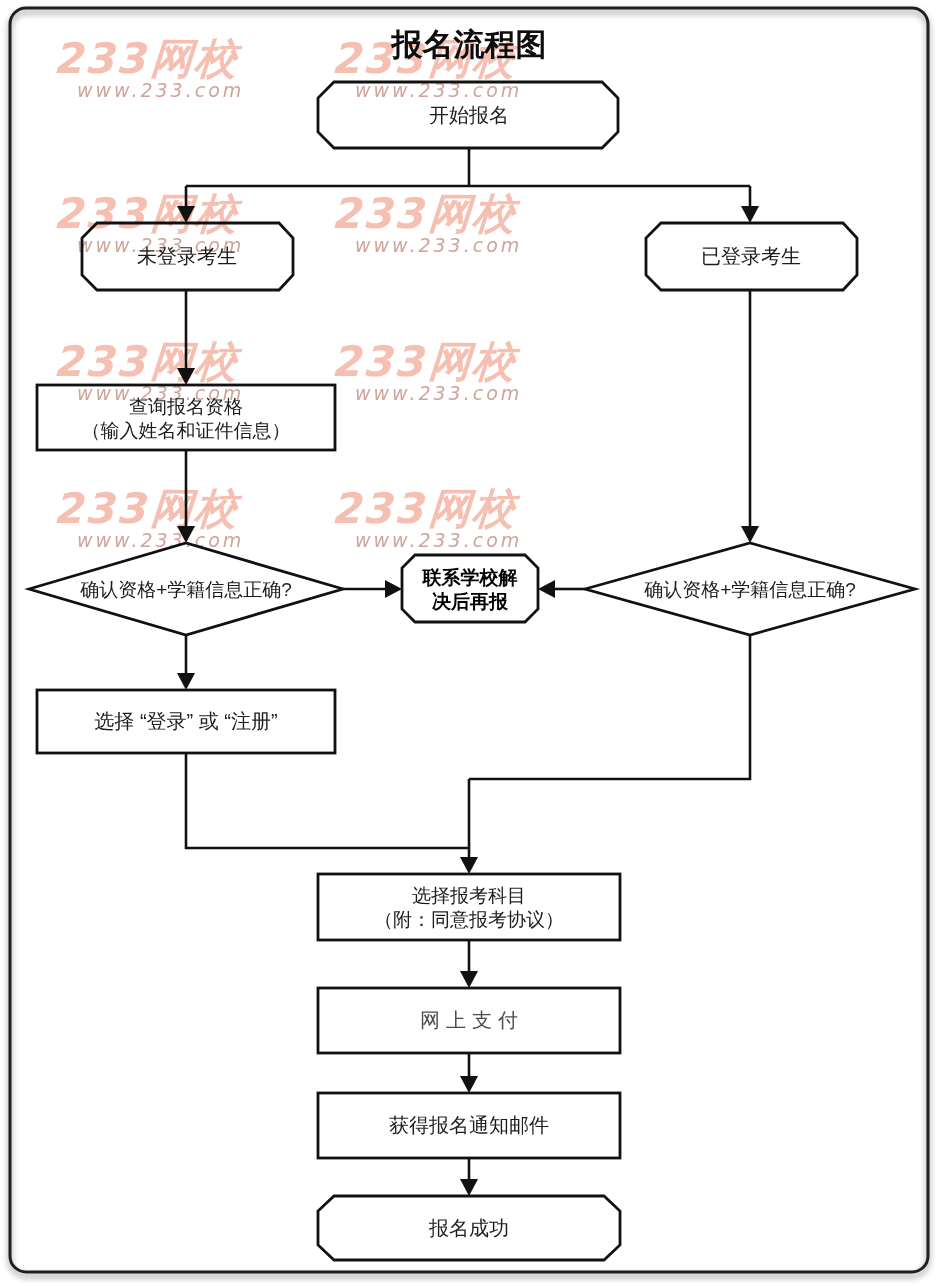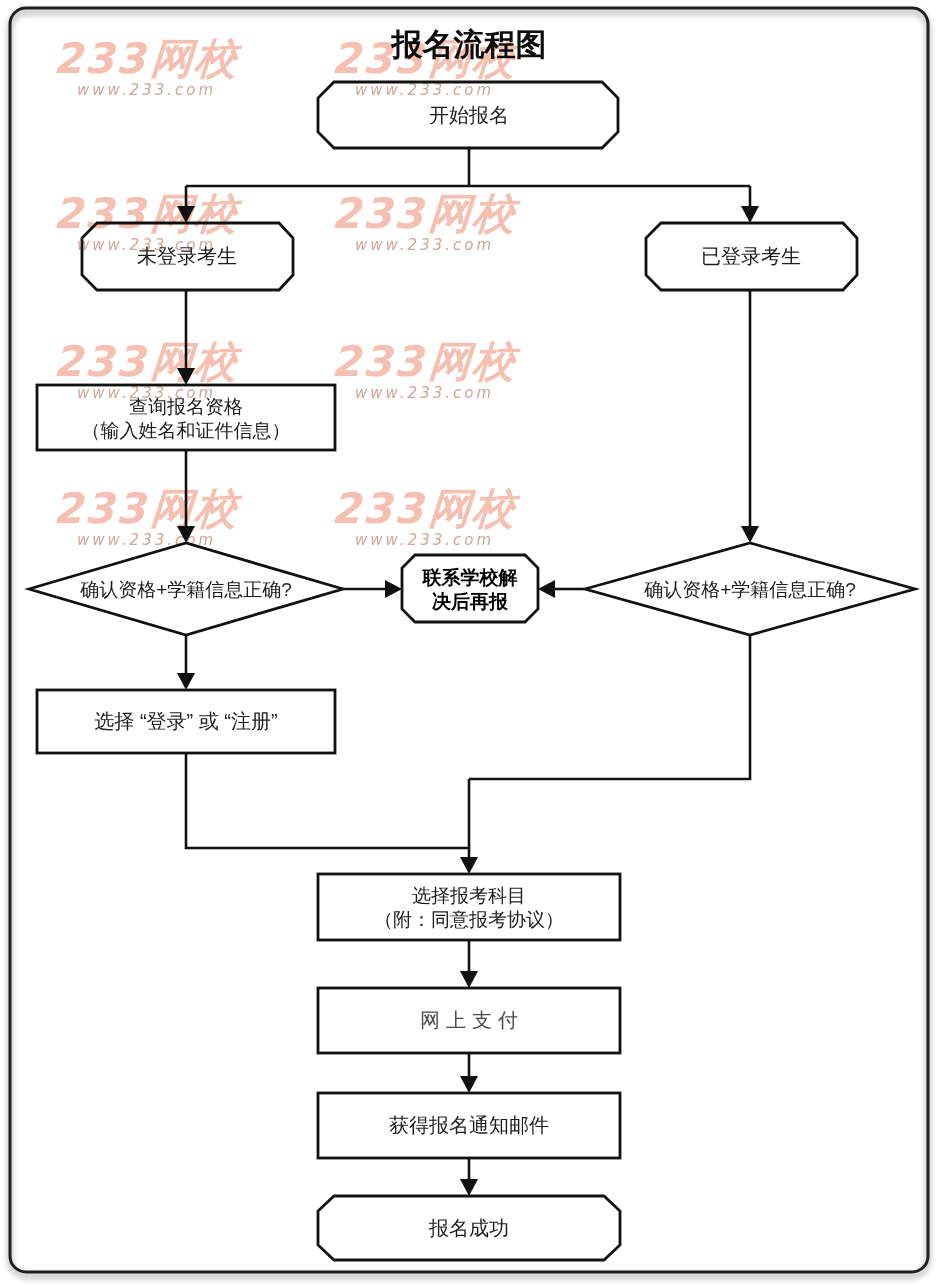--- a/index.html
+++ b/index.html
@@ -13,21 +13,21 @@
   
   .watermark-layer{position:absolute;inset:0;z-index:1;}
   .wm{position:absolute;font-style:italic;pointer-events:none;white-space:nowrap;}
   .wm-brand{
     font-size:42px;line-height:42px;font-weight:bold;
     color:#f5bfb1;letter-spacing:2px;
     transform:skewX(-4deg);
     font-family:"DejaVu Sans","Liberation Sans",sans-serif;
   }
   .wm-url{
-    font-size:15px;line-height:15px;margin:3px 0 0 20px;
+    font-size:19px;line-height:15px;margin:3px 0 0 20px;
     color:#cfa49b;letter-spacing:3px;
     font-family:"DejaVu Sans","Liberation Sans",sans-serif;
   }
   
   svg.flow{position:absolute;left:0;top:0;z-index:2;}
   .frame{fill:none;stroke:#1f1f1f;stroke-width:3;
          filter:drop-shadow(0 4px 3px rgba(0,0,0,0.45));}
   .shape{fill:none;stroke:#111111;stroke-width:2.8;}
   .conn{fill:none;stroke:#111111;stroke-width:2.6;}
   .ah{fill:#111111;stroke:none;}

